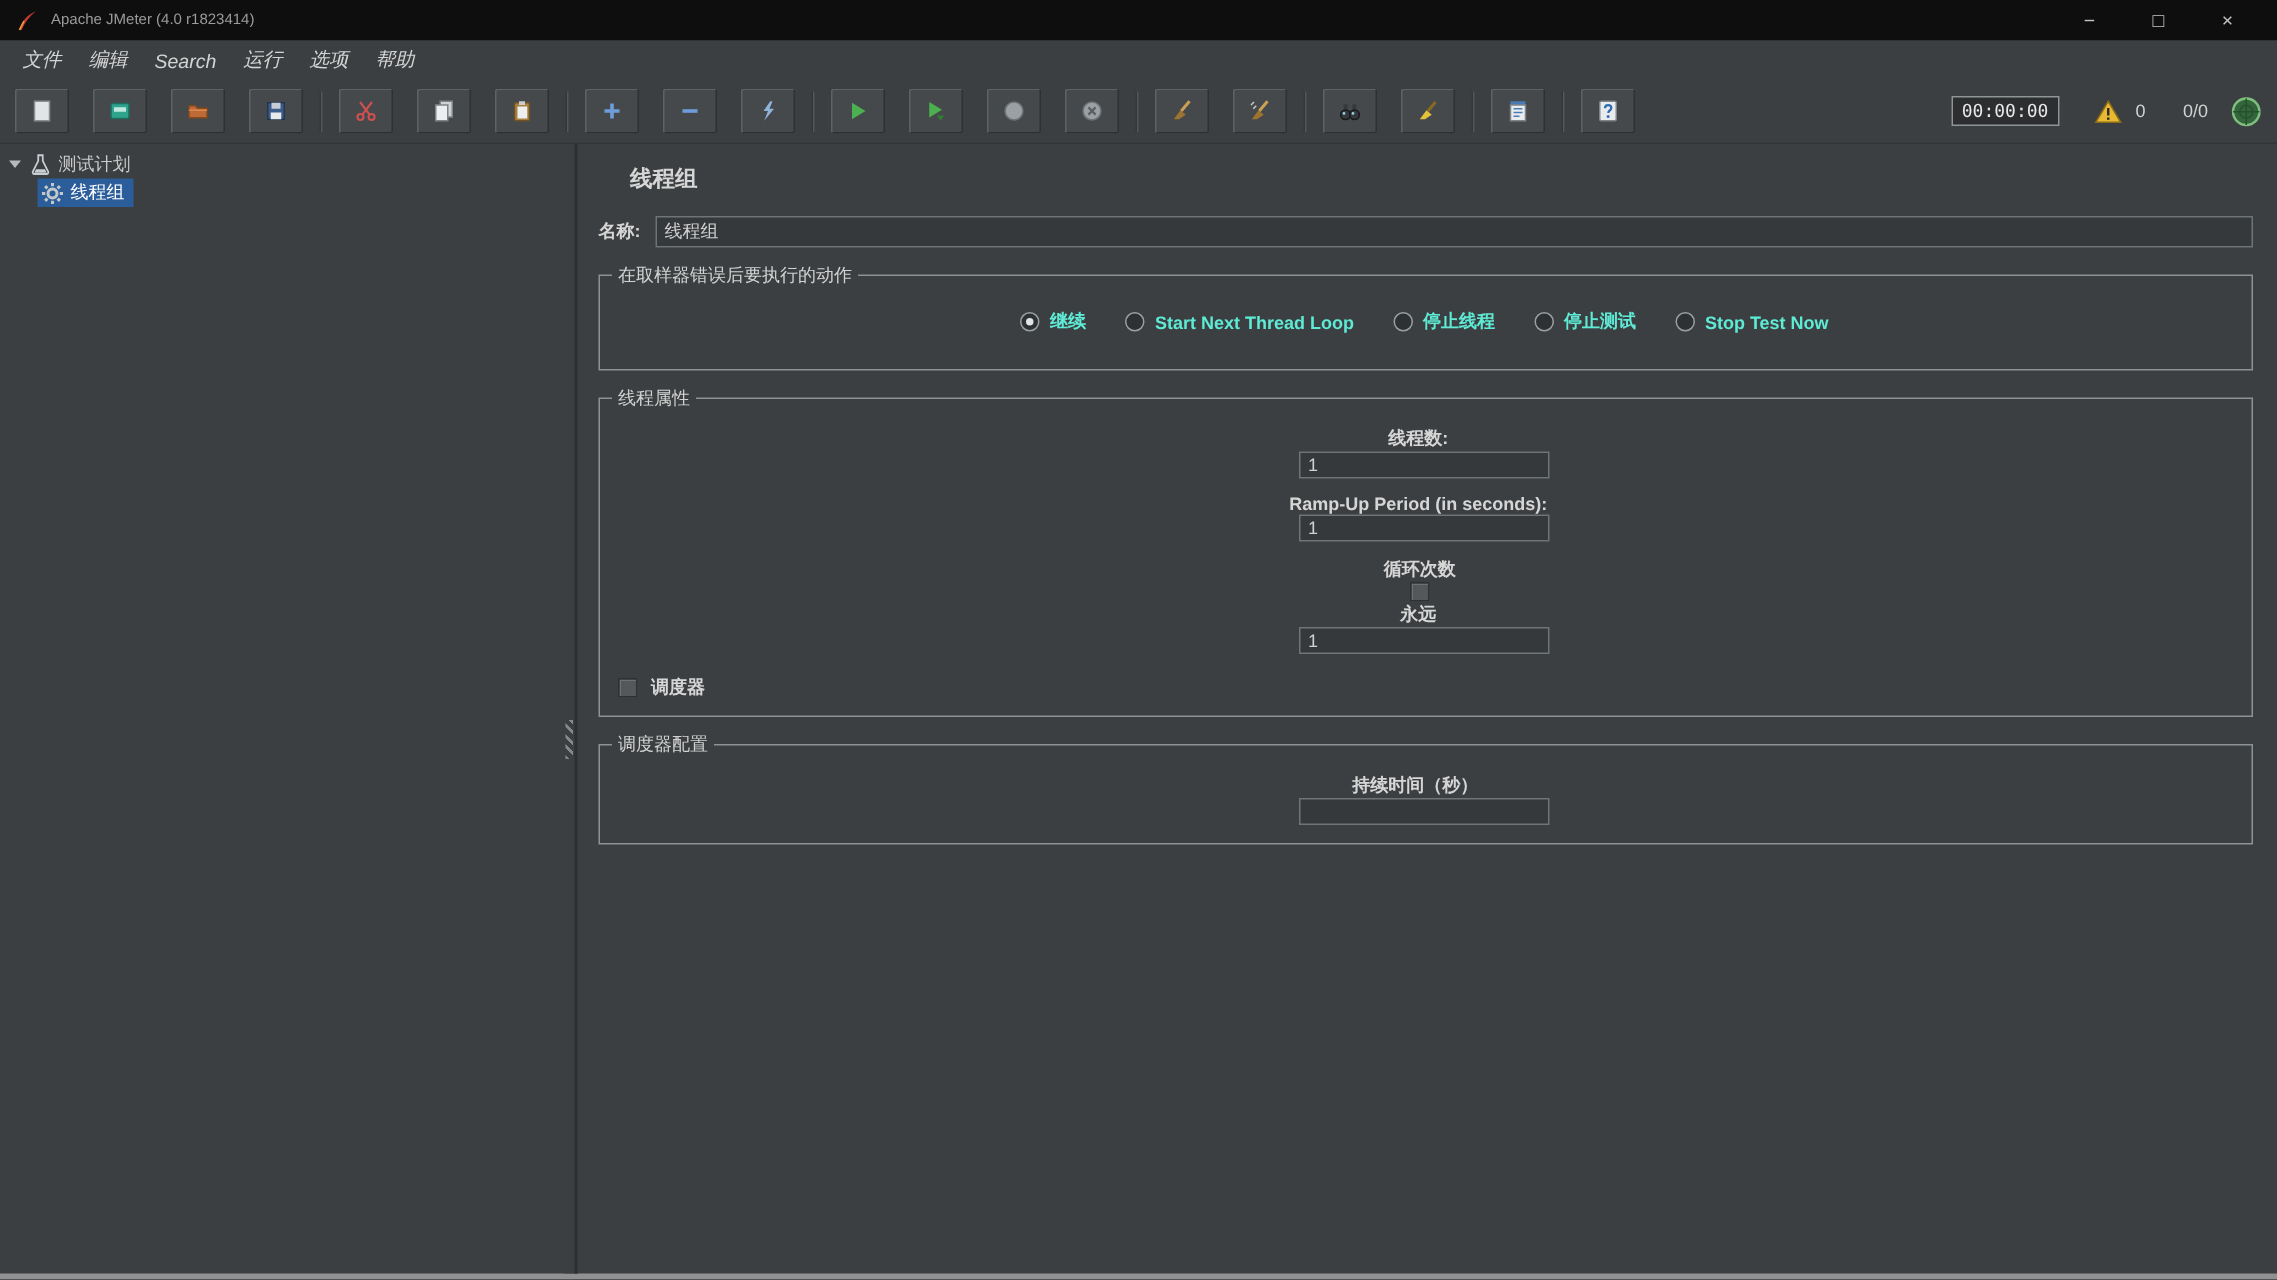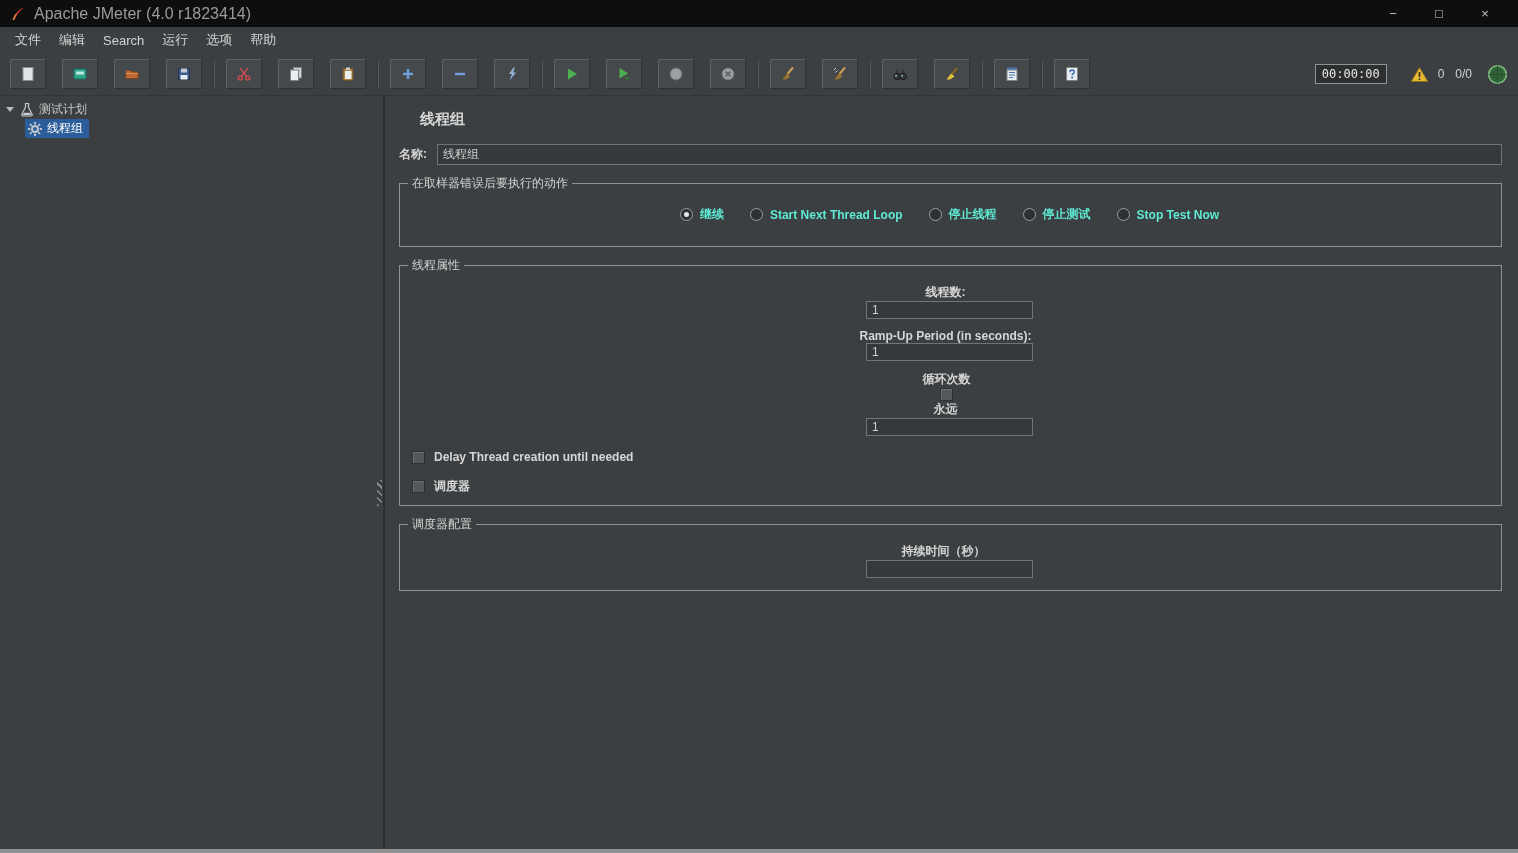--- a/index.html
+++ b/index.html
@@ -3,26 +3,26 @@
 <meta charset="utf-8">
 <style>
   *{box-sizing:border-box;margin:0;padding:0;}
   html,body{width:1518px;height:853px;}
   body{font-family:"Liberation Sans",sans-serif;background:var(--bg,#3c3f41);color:#cfcfcf;overflow:hidden;}
   .app{width:1518px;height:853px;display:flex;flex-direction:column;}
 
   
   .titlebar{height:27px;background:#0e0e0e;display:flex;align-items:center;padding:0 10px;flex:0 0 auto;}
   .feather{width:16px;height:16px;margin-right:8px;display:inline-flex;}
-  .title-text{color:#9b9b9b;font-size:16px;}
+  .title-text{color:#9b9b9b;font-size:10px;}
   .win-controls{margin-left:auto;display:flex;align-items:center;}
   .win-btn{width:46px;text-align:center;color:#c4c4c4;font-size:13px;cursor:default;}
 
   
-  .menubar{height:26px;display:flex;align-items:center;padding:0 6px;background:var(--bg,#3c3f41);}
+  .menubar{height:26px;display:flex;align-items:center;padding:0 6px;background:var(--bg,#3c3f41);font-style:italic;}
   .menu-item{padding:3px 9px;font-size:13px;color:#d4d4d4;}
 
   
   .toolbar{height:43px;display:flex;align-items:center;padding:0 10px;border-bottom:1px solid #333638;flex:0 0 auto;}
   .tb-group{display:flex;gap:16px;}
   .tb{width:36px;height:30px;background:#46494b;border:1px solid;border-color:#5e6264 #2e3032 #2e3032 #5e6264;border-radius:2px;display:inline-flex;align-items:center;justify-content:center;cursor:default;}
   .tb svg{display:block;}
   .tb-sep{width:2px;height:27px;background:#34373a;border-right:1px solid #54585a;margin:0 11px;flex:0 0 auto;}
   .tb-right{margin-left:auto;display:flex;align-items:center;gap:9px;}
   .timer{border:1px solid #8f9496;background:#2c2e30;padding:2px 6px;font-size:12px;color:#e8e8e8;font-family:"DejaVu Sans Mono",monospace;}
@@ -256,21 +256,21 @@
     <div class="tb-right">
       <span class="timer">00:00:00</span>
       <span class="warn-icon">
         <svg width="19" height="17" viewBox="0 0 19 17">
             <path d="M9.5 1.5 L17.8 15.5 H1.2 z" fill="#e8b931" stroke="#8a6d1a"></path>
             <rect x="8.7" y="6" width="1.6" height="5" fill="#2a2a2a"></rect>
             <rect x="8.7" y="12.3" width="1.6" height="1.6" fill="#2a2a2a"></rect>
           </svg>
       </span>
       <span class="count">0</span>
-      <span class="count" style="margin-left:2px;">0/0</span>
+      <span class="count" style="margin-left:16px;">0/0</span>
       <span class="remote-icon">
         <svg width="21" height="21" viewBox="0 0 21 21">
             <circle cx="10.5" cy="10.5" r="8.8" fill="#33663a" stroke="#7fc07f" stroke-width="1.6"></circle>
             <path d="M10.5 1.7 V19.3 M1.7 10.5 H19.3" stroke="#27512c"></path>
             <circle cx="10.5" cy="10.5" r="4.3" fill="none" stroke="#27512c"></circle>
           </svg>
       </span>
     </div>
   </div>
 
@@ -358,24 +358,20 @@
           <input class="txt" value="1" style="">
         </div>
         <div class="field-row">
           <label class="lbl" style="margin-right:6px;">循环次数</label>
           <span class="cb loop-cb"></span>
           <label class="lbl">永远</label>
           <input class="txt" value="1" style="">
         </div>
         <div class="cb-row">
           <span class="cb"></span>
-          <label class="cb-lbl">Delay Thread creation until needed</label>
-        </div>
-        <div class="cb-row">
-          <span class="cb"></span>
           <label class="cb-lbl">调度器</label>
         </div>
       </fieldset>
 
       <fieldset>
         <legend>调度器配置</legend>
         <div class="field-row">
           <label class="lbl wsched">持续时间（秒）</label>
           <input class="txt" value="" style="">
         </div>

